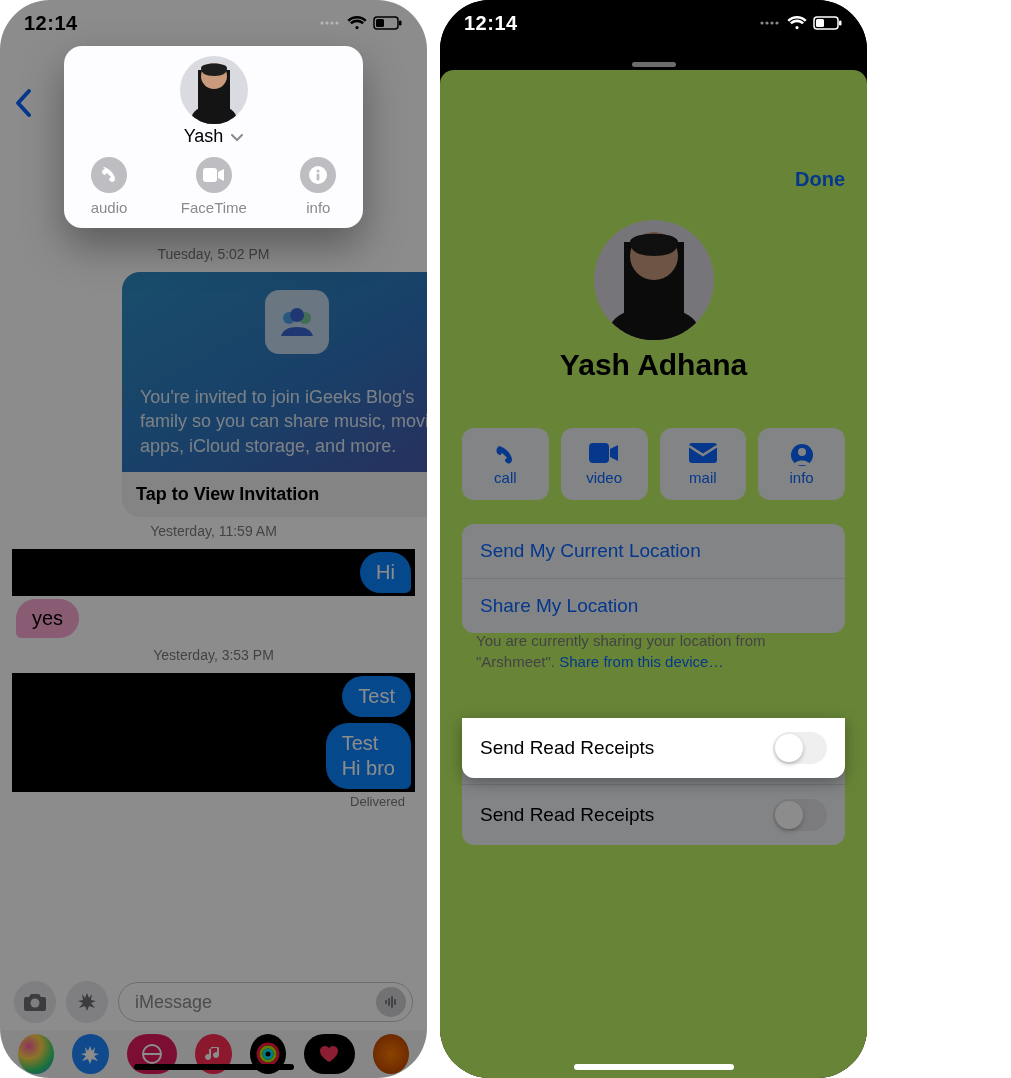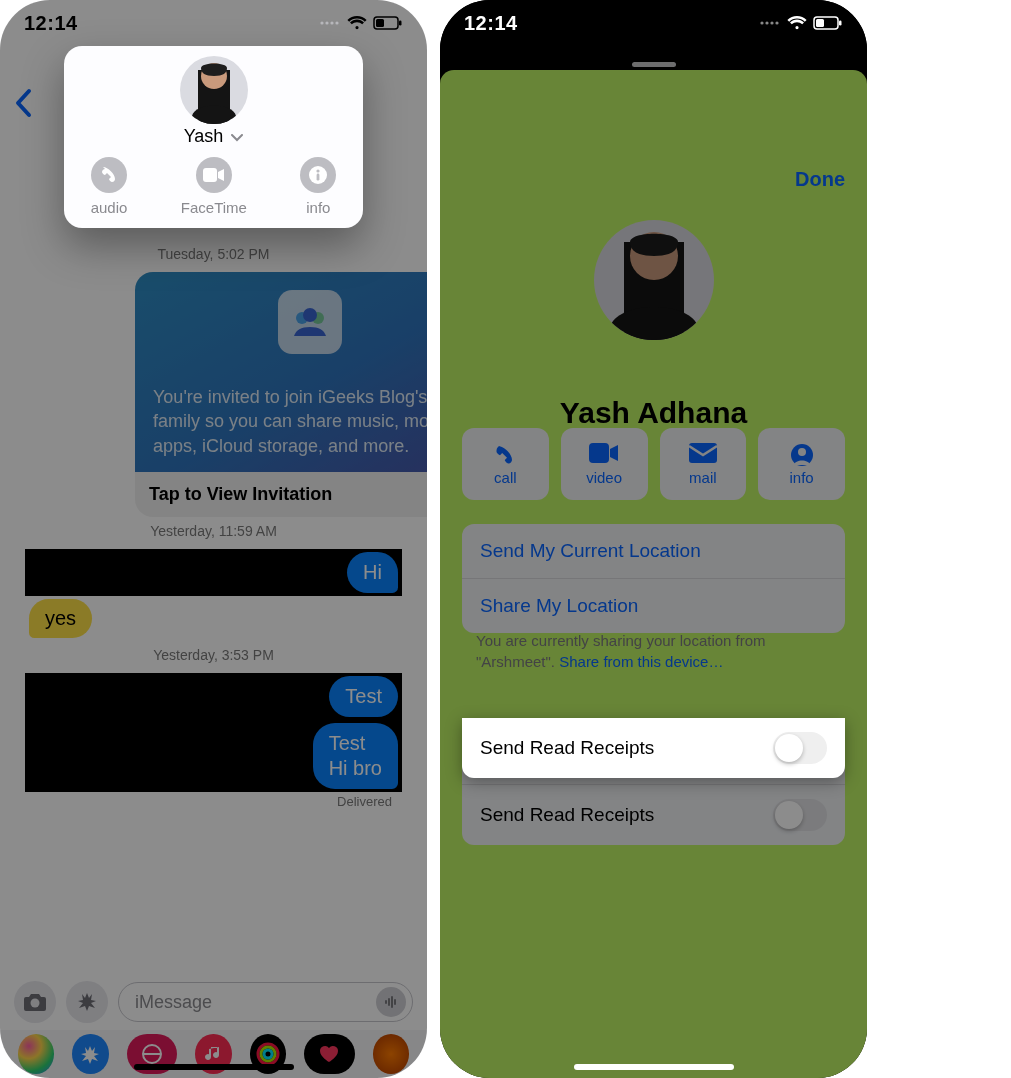--- a/index.html
+++ b/index.html
@@ -14,42 +14,42 @@
 
   
   .left .base { position: absolute; inset: 0; background: #fff; }
   .left .dim { position: absolute; inset: 0; background: rgba(0,0,0,.45); z-index: 20; }
   .left .statusbar { z-index: 30; color: #000; }
 
   .left .nav { position: absolute; top: 46px; left: 0; right: 0; height: 180px; }
   .left .back { position: absolute; top: 42px; left: 14px; }
   .left .back svg { display:block; }
 
-  .left .timeline { position: absolute; top: 240px; left: 0; right: 0; bottom: 100px; padding: 0 25px; }
+  .left .timeline { position: absolute; top: 240px; left: 0; right: 0; bottom: 100px; padding: 0 12px; }
   .date-label { text-align: center; font-size: 14px; color: #7a7a7a; margin: 6px 0 10px; }
   .bubble-card {
     width: 350px; margin-left: 110px; border-radius: 18px; overflow: hidden;
     background: #f1f1f1;
   }
   .bubble-card .top {
     height: 200px; background: linear-gradient(150deg, #2f8dc4 0%, #2f74bd 55%, #4b54a8 100%);
     color: #dfeaf4; padding: 14px 18px; display:flex; flex-direction:column; justify-content:space-between;
   }
   .bubble-card .icon-wrap { align-self: center; width: 64px; height: 64px; border-radius: 14px; background: rgba(255,255,255,.7); display:flex; align-items:center; justify-content:center; margin-top: 4px; }
   .bubble-card .icon-wrap svg { display:block; }
   .bubble-card .inv-text { font-size: 18px; line-height: 1.35; }
   .bubble-card .bottom { padding: 12px 14px; font-size: 18px; font-weight: 600; color: #000; }
 
   .left .row { display:flex; }
   .left .row.right { justify-content:flex-end; }
   .left .row.leftside { justify-content:flex-start; }
 
   .imsg-out { background: #0a84ff; color: #fff; font-size: 20px; padding: 8px 16px; border-radius: 22px; margin: 3px 4px; max-width: 300px; line-height:1.25; }
   .imsg-out.br { border-bottom-right-radius: 6px; }
-  .imsg-in  { background: #fde047; color: #000; font-size: 20px; padding: 8px 16px; border-radius: 22px; margin: 3px 4px; max-width: 300px; }
+  .imsg-in  { background: #f9a8d4; color: #000; font-size: 20px; padding: 8px 16px; border-radius: 22px; margin: 3px 4px; max-width: 300px; }
   .imsg-in.bl { border-bottom-left-radius: 6px; }
   .delivered { text-align: right; font-size: 13px; color: #7a7a7a; margin: 2px 10px 0 0; }
 
   
   .left .inputbar { position: absolute; bottom: 48px; left: 0; right: 0; height: 56px; display:flex; align-items:center; gap: 10px; padding: 0 14px; }
   .inputbar .circle-btn { width: 42px; height: 42px; border-radius: 50%; background:#e7e7ec; display:flex; align-items:center; justify-content:center; color:#6d6d75;}
   .inputbar .field { flex:1; height: 40px; border: 1.5px solid #c7c7cd; border-radius: 20px; display:flex; align-items:center; justify-content:space-between; padding: 0 6px 0 16px; color:#8a8a8f; font-size:18px; background:#fff;}
   .inputbar .mic-btn { width: 30px; height:30px; border-radius:50%; background:#d0d0d5; display:flex; align-items:center; justify-content:center; }
 
   
@@ -72,21 +72,21 @@
 
   
   .right { background: #000; }
   .right .base { position: absolute; inset: 0; background: #000; }
   .right .sheet { position:absolute; top:70px; left:0; right:0; bottom:0; background:#bef264; border-radius: 14px 14px 0 0; }
   .right .grabber { position:absolute; top:62px; left:50%; transform:translateX(-50%); width:44px; height:5px; border-radius:3px; background:#c6c6c9; z-index:12; }
   .right .dim { position:absolute; inset:0; background: rgba(0,0,0,.45); z-index: 20; }
   .right .statusbar { color:#fff; z-index: 30; }
 
   .right .done { position:absolute; top: 98px; right: 22px; font-size: 20px; font-weight: 600; color:#0a66ff; }
-  .right .contact-head { position:absolute; top: 150px; left:0; right:0; display:flex; flex-direction:column; align-items:center;gap:48px; }
+  .right .contact-head { position:absolute; top: 150px; left:0; right:0; display:flex; flex-direction:column; align-items:center; }
   .right .contact-head .avatar { width:120px; height:120px; border-radius:50%; overflow:hidden; }
   .right .contact-head .avatar svg { width:100%; height:100%; }
   .right .contact-name { margin-top: 8px; font-size: 30px; font-weight: 700; color:#000; }
 
   .right .action-row { position:absolute; top: 358px; left: 22px; right: 22px; display:flex; gap:12px; }
   .right .action-tile { flex:1; height: 72px; border-radius: 12px; background:#eef0f3; display:flex; flex-direction:column; align-items:center; justify-content:center; color:#0a66ff; }
   .right .action-tile .ico { height:26px; }
   .right .action-tile .lbl { font-size: 15px; }
 
   .right .group { position:absolute; left: 22px; right: 22px; border-radius: 12px; background:#eef0f3; }

